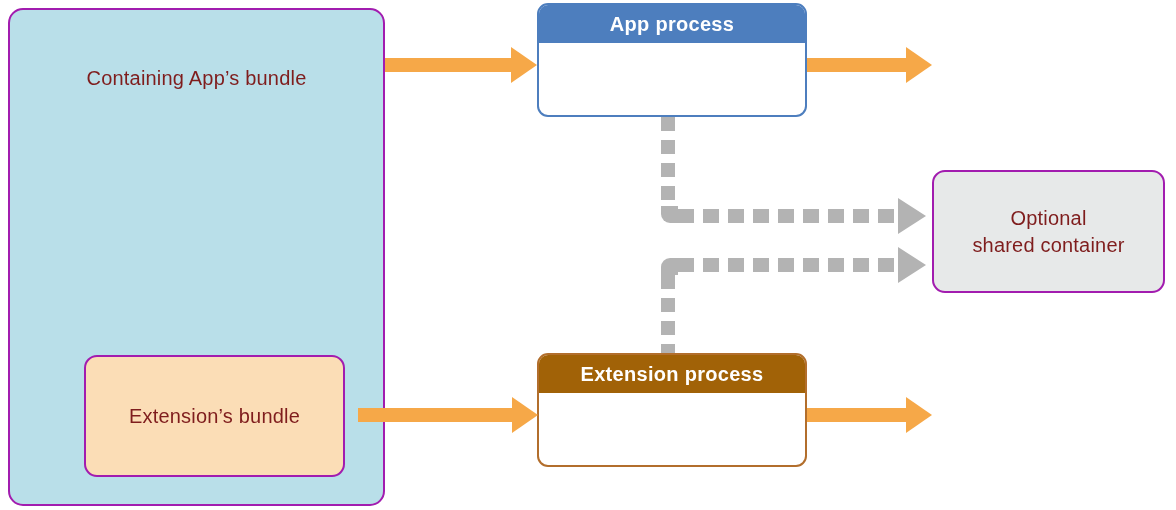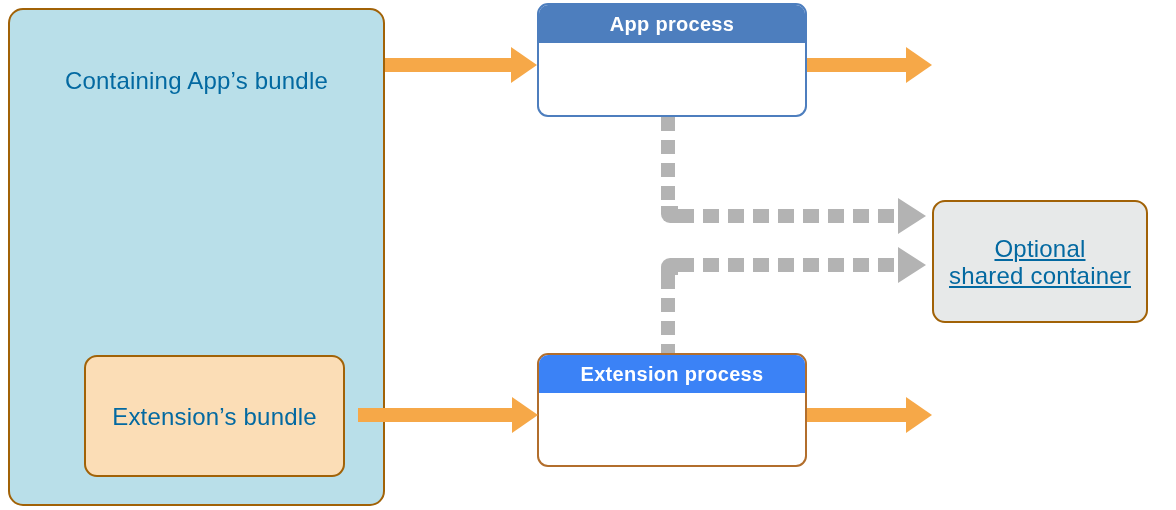--- a/index.html
+++ b/index.html
@@ -11,24 +11,24 @@
   .canvas {
     position: relative;
     width: 1176px;
     height: 510px;
     background: #ffffff;
     overflow: hidden;
   }
   .node {
     position: absolute;
     box-sizing: border-box;
-    border: 2px solid #a16207;
+    border: 2px solid #a21caf;
     border-radius: 13px;
-    color: #0369a1;
-    font-size: 24px;
+    color: #7f1d1d;
+    font-size: 20px;
     letter-spacing: 0.2px;
   }
   .fill-blue  { background: #B9DFE9; }
   .fill-peach { background: #FBDDB6; }
   .fill-gray  { background: #E7E9E9; }
   .center-label {
     display: flex;
     align-items: center;
     justify-content: center;
     text-align: center;
@@ -58,21 +58,21 @@
     align-items: center;
     justify-content: center;
     color: #ffffff;
     font-weight: bold;
     font-size: 20px;
     letter-spacing: 0.3px;
   }
   .process-app { border: 2px solid #4D7EBE; }
   .process-app .process-header { background: #4D7EBE; }
   .process-ext { border: 2px solid #B26E2C; }
-  .process-ext .process-header { background: #3b82f6; }
+  .process-ext .process-header { background: #a16207; }
   
   .arrow {
     position: absolute;
     height: 36px;
   }
   .arrow .shaft {
     position: absolute;
     left: 0;
     right: 24px;
     top: 11px;
@@ -132,21 +132,21 @@
 
   <div class="process process-app" style="left:537px; top:3px;">
     <div class="process-header">App process</div>
   </div>
 
   <div class="process process-ext" style="left:537px; top:353px;">
     <div class="process-header">Extension process</div>
   </div>
 
 
-  <div class="node fill-gray center-label" style="left:932px; top:200px; width:216px; height:123px;text-decoration:underline;">
+  <div class="node fill-gray center-label" style="left:932px; top:170px; width:233px; height:123px;">
     <span>Optional
 shared container</span>
   </div>
 
 
   <div class="arrow" style="left:385px; top:47px; width:152px;">
     <div class="shaft"></div>
     <div class="head"></div>
   </div>
 

